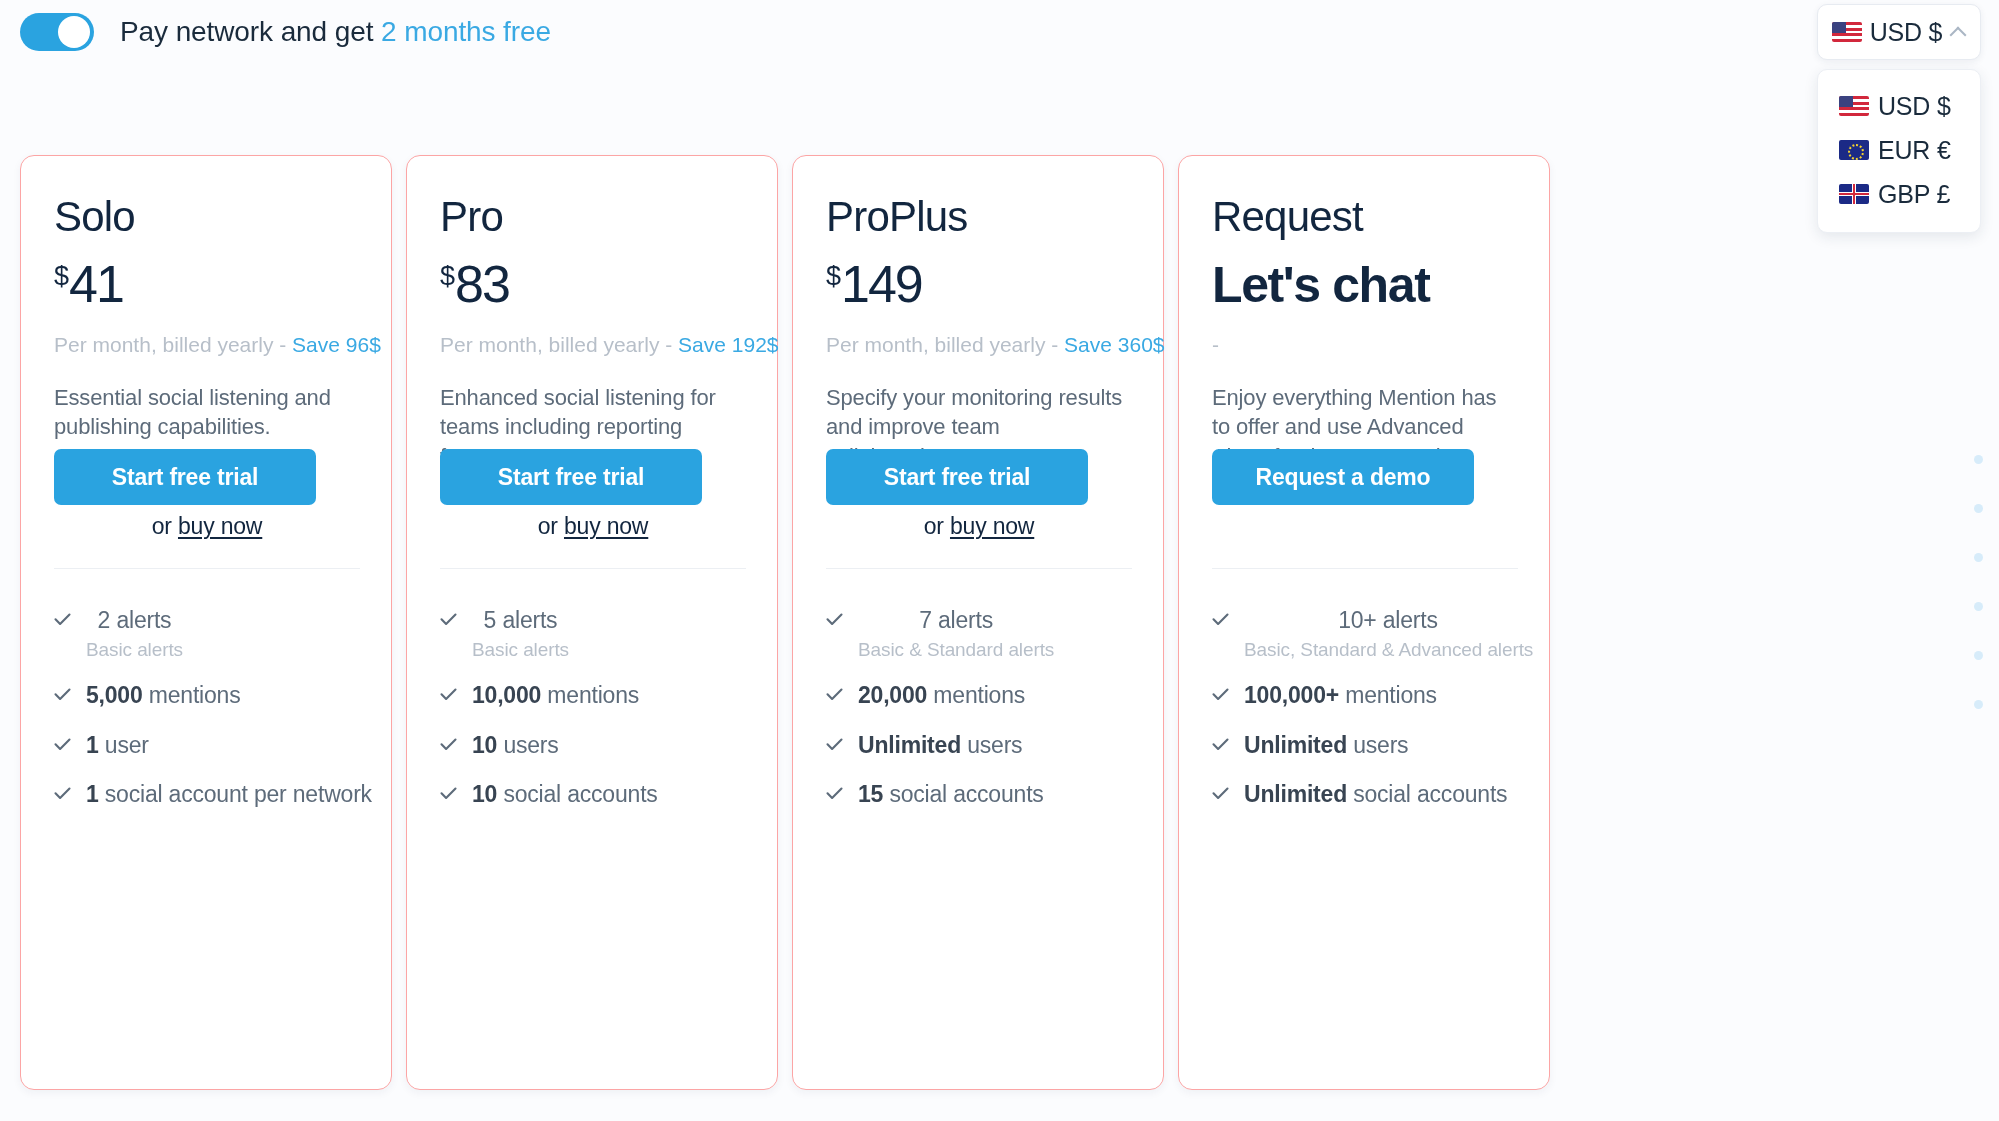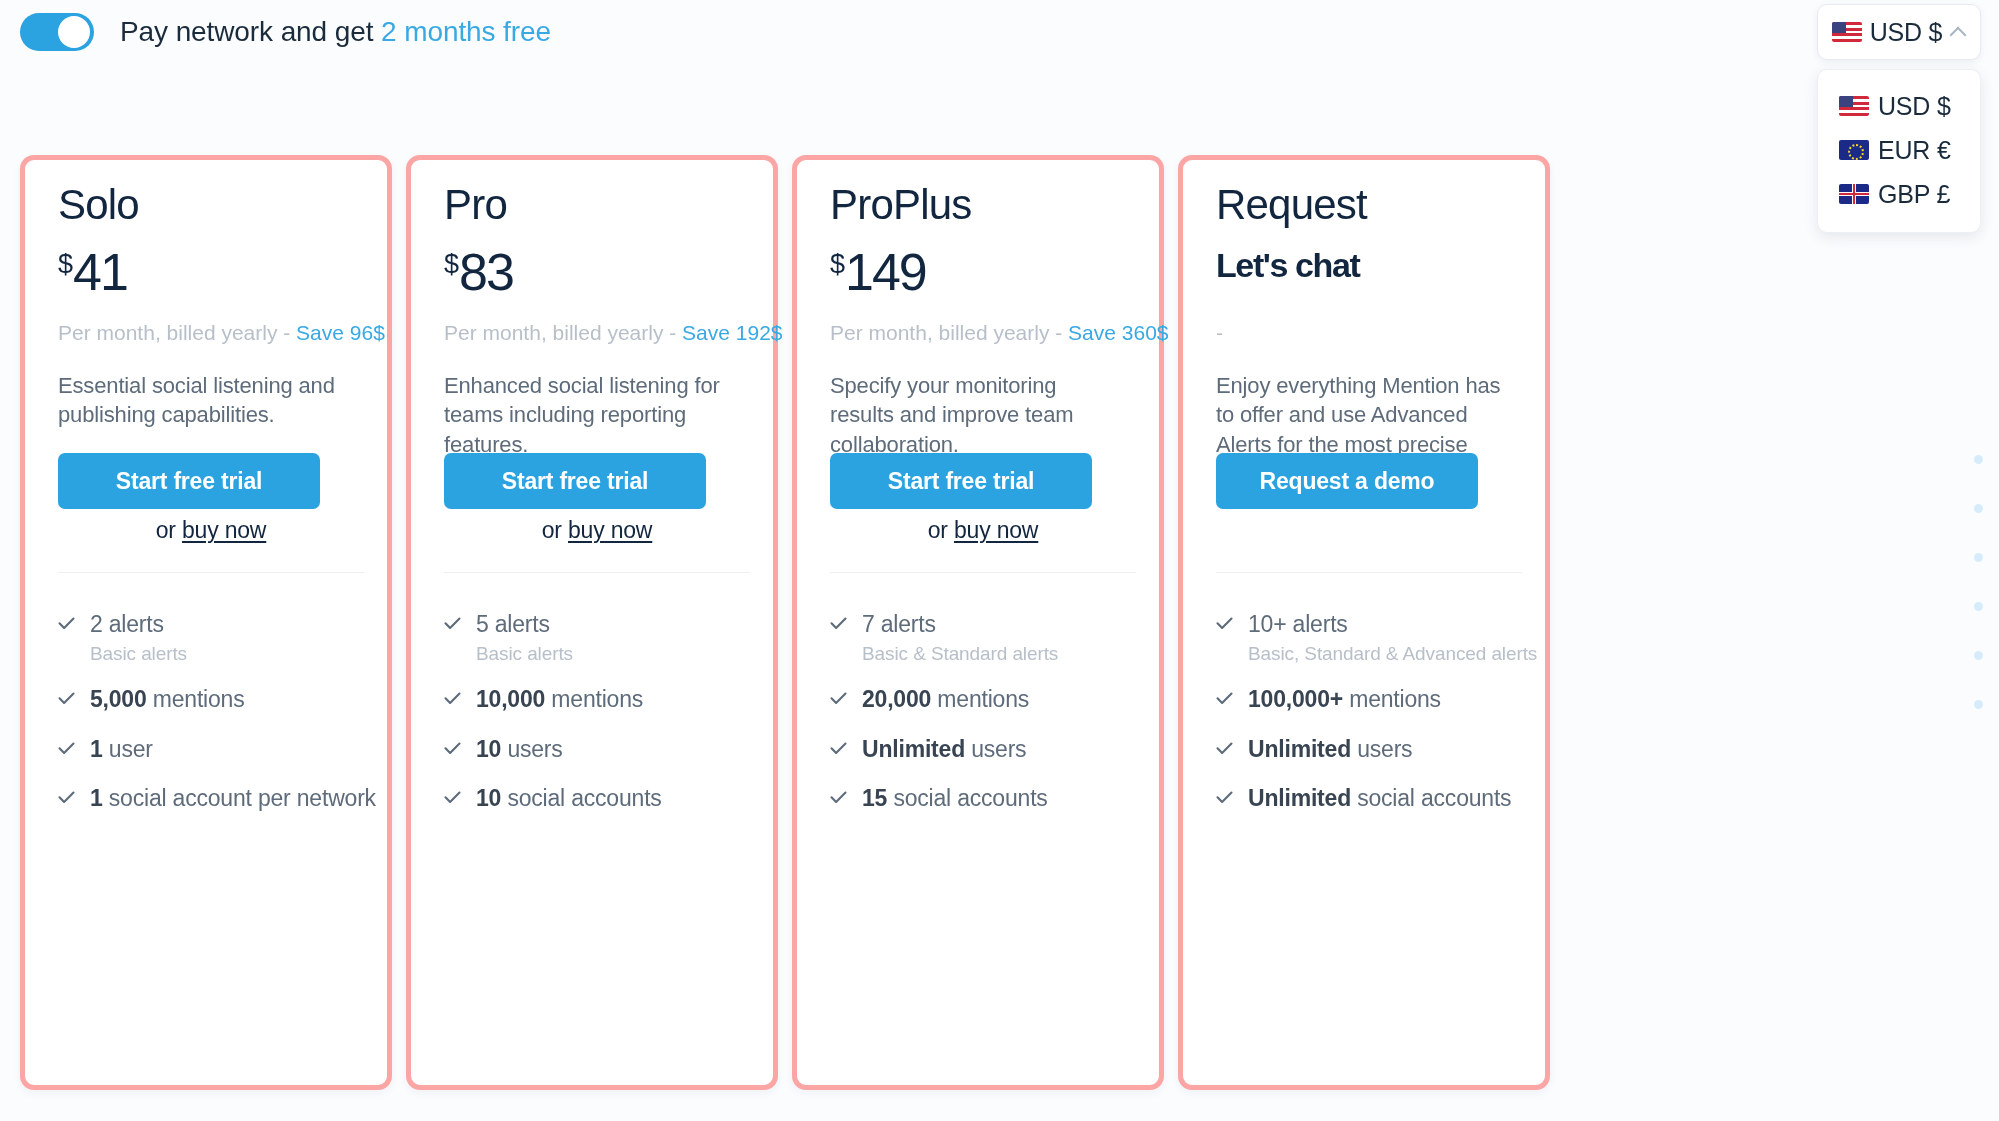--- a/index.html
+++ b/index.html
@@ -205,24 +205,24 @@
     top: 155px;
     left: 20px;
     display: flex;
     gap: 14px;
   }
 
   .card {
     width: 372px;
     height: 935px;
     background: #ffffff;
-    border: 5px solid #fca5a5;
+    border: 1px solid #fca5a5;
     border-radius: 14px;
     box-shadow: 0 3px 9px rgba(28,45,70,0.05);
-    padding: 24px 33px 0 33px;
+    padding: 40px 33px 0 33px;
     flex: none;
     position: relative;
   }
 
   .plan-name {
     font-size: 42px;
     color: #12263f;
     letter-spacing: -0.8px;
     line-height: 1;
     margin-bottom: 22px;
@@ -242,21 +242,21 @@
     font-weight: 400;
   }
   .price-amount {
     font-size: 52px;
     color: #12263f;
     line-height: 0.95;
     letter-spacing: -2px;
     font-weight: 400;
   }
   .price-text {
-    font-size: 34px;
+    font-size: 50px;
     color: #12263f;
     line-height: 1;
     letter-spacing: -1.4px;
     font-weight: 700;
   }
 
   .billing {
     font-size: 21px;
     color: #b7bfc9;
     line-height: 1;
@@ -318,20 +318,21 @@
     height: 1px;
     background: #eceff3;
   }
 
   .features {
     position: absolute;
     left: 33px;
     top: 450px;
     width: 320px;
     list-style: none;
+    text-align: center;
   }
   .features li {
     display: flex;
     gap: 15px;
     margin-bottom: 20px;
   }
   .check {
     flex: none;
     width: 17px;
     margin-top: 7px;

